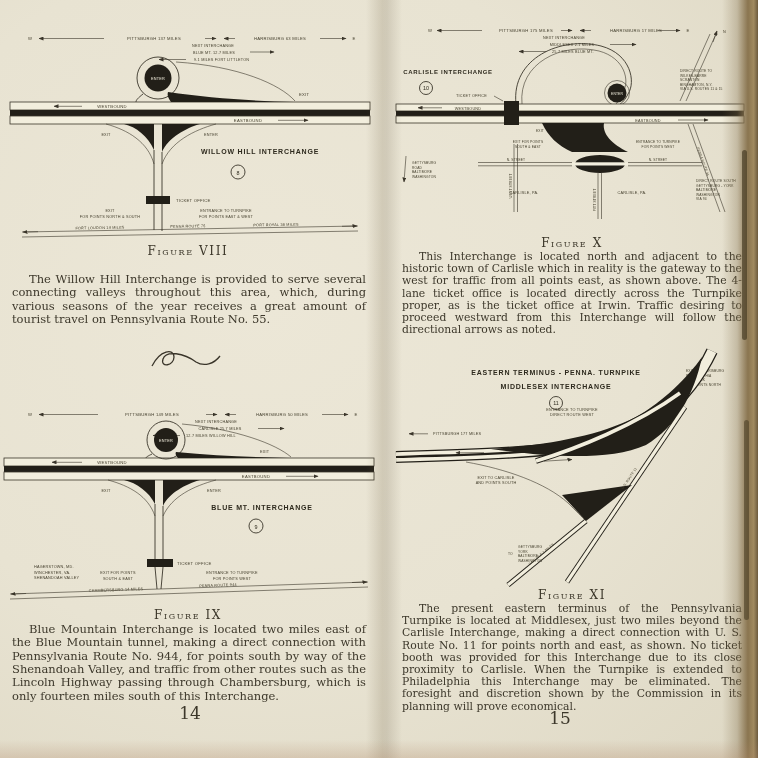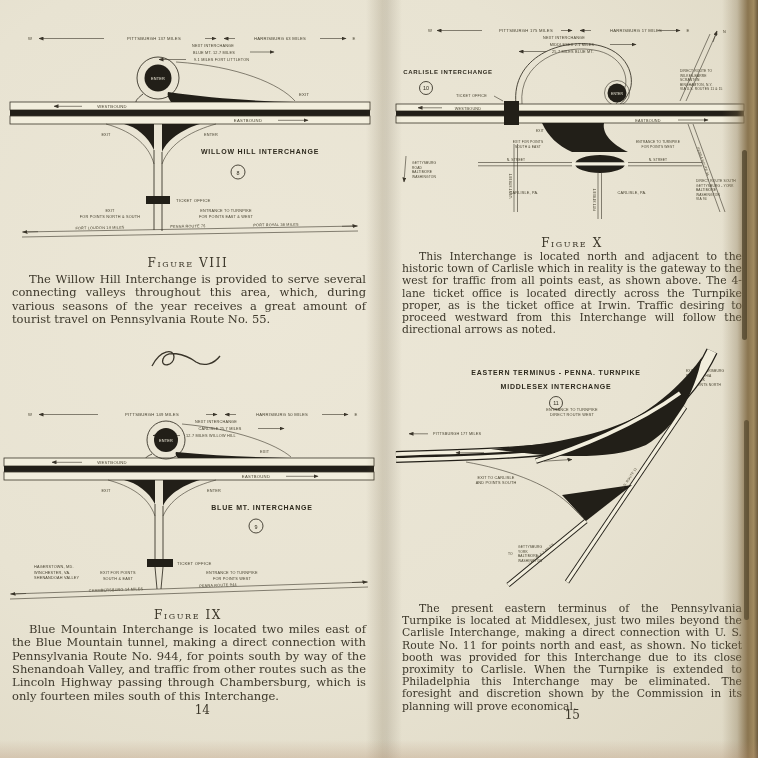--- a/index.html
+++ b/index.html
@@ -7,21 +7,21 @@
     background:radial-gradient(ellipse at 35% 40%, #ece7d7 0%, #e8e3d2 55%, #ded8c4 100%);
     font-family:"DejaVu Serif",serif;color:#3c372a}
   .page{position:absolute;top:0;height:758px}
   .page-l{left:0;width:380px}
   .page-r{left:392px;width:356px}
   .caption{position:absolute;text-align:center;font-variant:small-caps;font-size:12px;
     letter-spacing:1.6px;color:#3c372a}
   .bodytext{position:absolute;text-align:justify;text-indent:17px;color:#3d382b}
   .bt-l{font-size:11.5px;line-height:1.16}
   .bt-r{font-size:10.8px;line-height:1.13}
-  .pagenum{position:absolute;font-size:12px;width:40px;text-align:right;color:#3c372a}
+  .pagenum{position:absolute;font-size:17px;width:40px;text-align:center;color:#3c372a}
   svg{position:absolute;overflow:visible}
   svg text{font-family:"Liberation Sans","DejaVu Sans",sans-serif;fill:#46412f}
   .lb{font-size:4.2px;letter-spacing:.25px}
   .lb2{font-size:3.8px;letter-spacing:.2px}
   .lb3{font-size:3.3px;letter-spacing:.15px}
   .ttl{font-size:7px;font-weight:bold;letter-spacing:.8px;fill:#2e2a1e}
   .ttl2{font-size:6px;font-weight:bold;letter-spacing:.7px;fill:#2e2a1e}
   .num{font-size:5.4px;fill:#2e2a1e}
   .rd{fill:#f2eedd;stroke:#3a352a;stroke-width:.8}
   .blk{fill:#221f18}
@@ -110,21 +110,21 @@
         <line x1="30" y1="217.7" x2="15" y2="218" class="lnt" marker-end="url(#aw)"></line>
         <line x1="14" y1="218" x2="350" y2="212" class="lnt"></line>
         <line x1="14" y1="223" x2="350" y2="217" class="lnt"></line>
         <line x1="334" y1="212.3" x2="349" y2="212" class="lnt" marker-end="url(#aw)"></line>
         <text x="92" y="215" class="lb2" text-anchor="middle" transform="rotate(-1 92 215)">FORT LOUDON  14 MILES</text>
         <text x="180" y="213.5" class="lb2" text-anchor="middle" transform="rotate(-1 180 213.5)">PENNA ROUTE 75</text>
         <text x="268" y="212" class="lb2" text-anchor="middle" transform="rotate(-1 268 212)">PORT ROYAL  38 MILES</text>
       </g>
     </svg>
 
-    <div class="caption" style="left:10px;top:256px;width:356px">Figure VIII</div>
+    <div class="caption" style="left:10px;top:244px;width:356px">Figure VIII</div>
     <div class="bodytext bt-l" style="left:12px;top:273px;width:354px">The Willow Hill Interchange is provided to serve several connecting valleys throughout this area, which, during various seasons of the year receives a great amount of tourist travel on Pennsylvania Route No. 55.</div>
 
     <svg style="left:142px;top:346px" width="90" height="30" viewBox="0 0 90 30">
       <path d="M10,20 C18,4 32,2 32,11 C32,20 18,22 21,13 C24,4 42,7 54,16 C62,21 72,18 78,10" stroke="#3a352a" stroke-width="1.3" fill="none"></path>
     </svg>
 
     <svg style="left:4px;top:396px" width="370" height="212" viewBox="0 0 370 212">
       <defs>
         <marker id="ab" markerWidth="5" markerHeight="4" refX="4.5" refY="2" orient="auto" markerUnits="userSpaceOnUse">
           <path d="M0,0L5,2L0,4Z" fill="#3a352a"></path>
@@ -354,20 +354,21 @@
         <text x="234" y="134" class="lb3" transform="rotate(-56 234 134)" text-anchor="middle">U.S. ROUTE 11</text>
         <text x="146" y="210" class="lb3" transform="rotate(-40 146 210)" text-anchor="middle">CARLISLE  2 MILES</text>
         <text x="112" y="210" class="lb3">TO</text>
         <text x="122" y="203" class="lb3">GETTYSBURG</text>
         <text x="122" y="207.5" class="lb3">YORK</text>
         <text x="122" y="212" class="lb3">BALTIMORE</text>
         <text x="122" y="216.5" class="lb3">WASHINGTON</text>
       </g>
     </svg>
 
+    <div class="caption" style="left:8px;top:588px;width:344px">Figure XI</div>
     <div class="bodytext bt-r" style="left:10px;top:603px;width:340px">The present eastern terminus of the Pennsylvania Turnpike is located at Middlesex, just two miles beyond the Carlisle Interchange, making a direct connection with U. S. Route No. 11 for points north and east, as shown. No ticket booth was provided for this Interchange due to its close proximity to Carlisle. When the Turnpike is extended to Philadelphia this Interchange may be eliminated. The foresight and discretion shown by the Commission in its planning will prove economical.</div>
     <div class="pagenum" style="left:148px;top:708px">15</div>
   </div>
 
   <div class="gutter"></div>
   <div class="redge"></div>
   <div class="bedge"></div>
 </div>
 
 </body></html>

